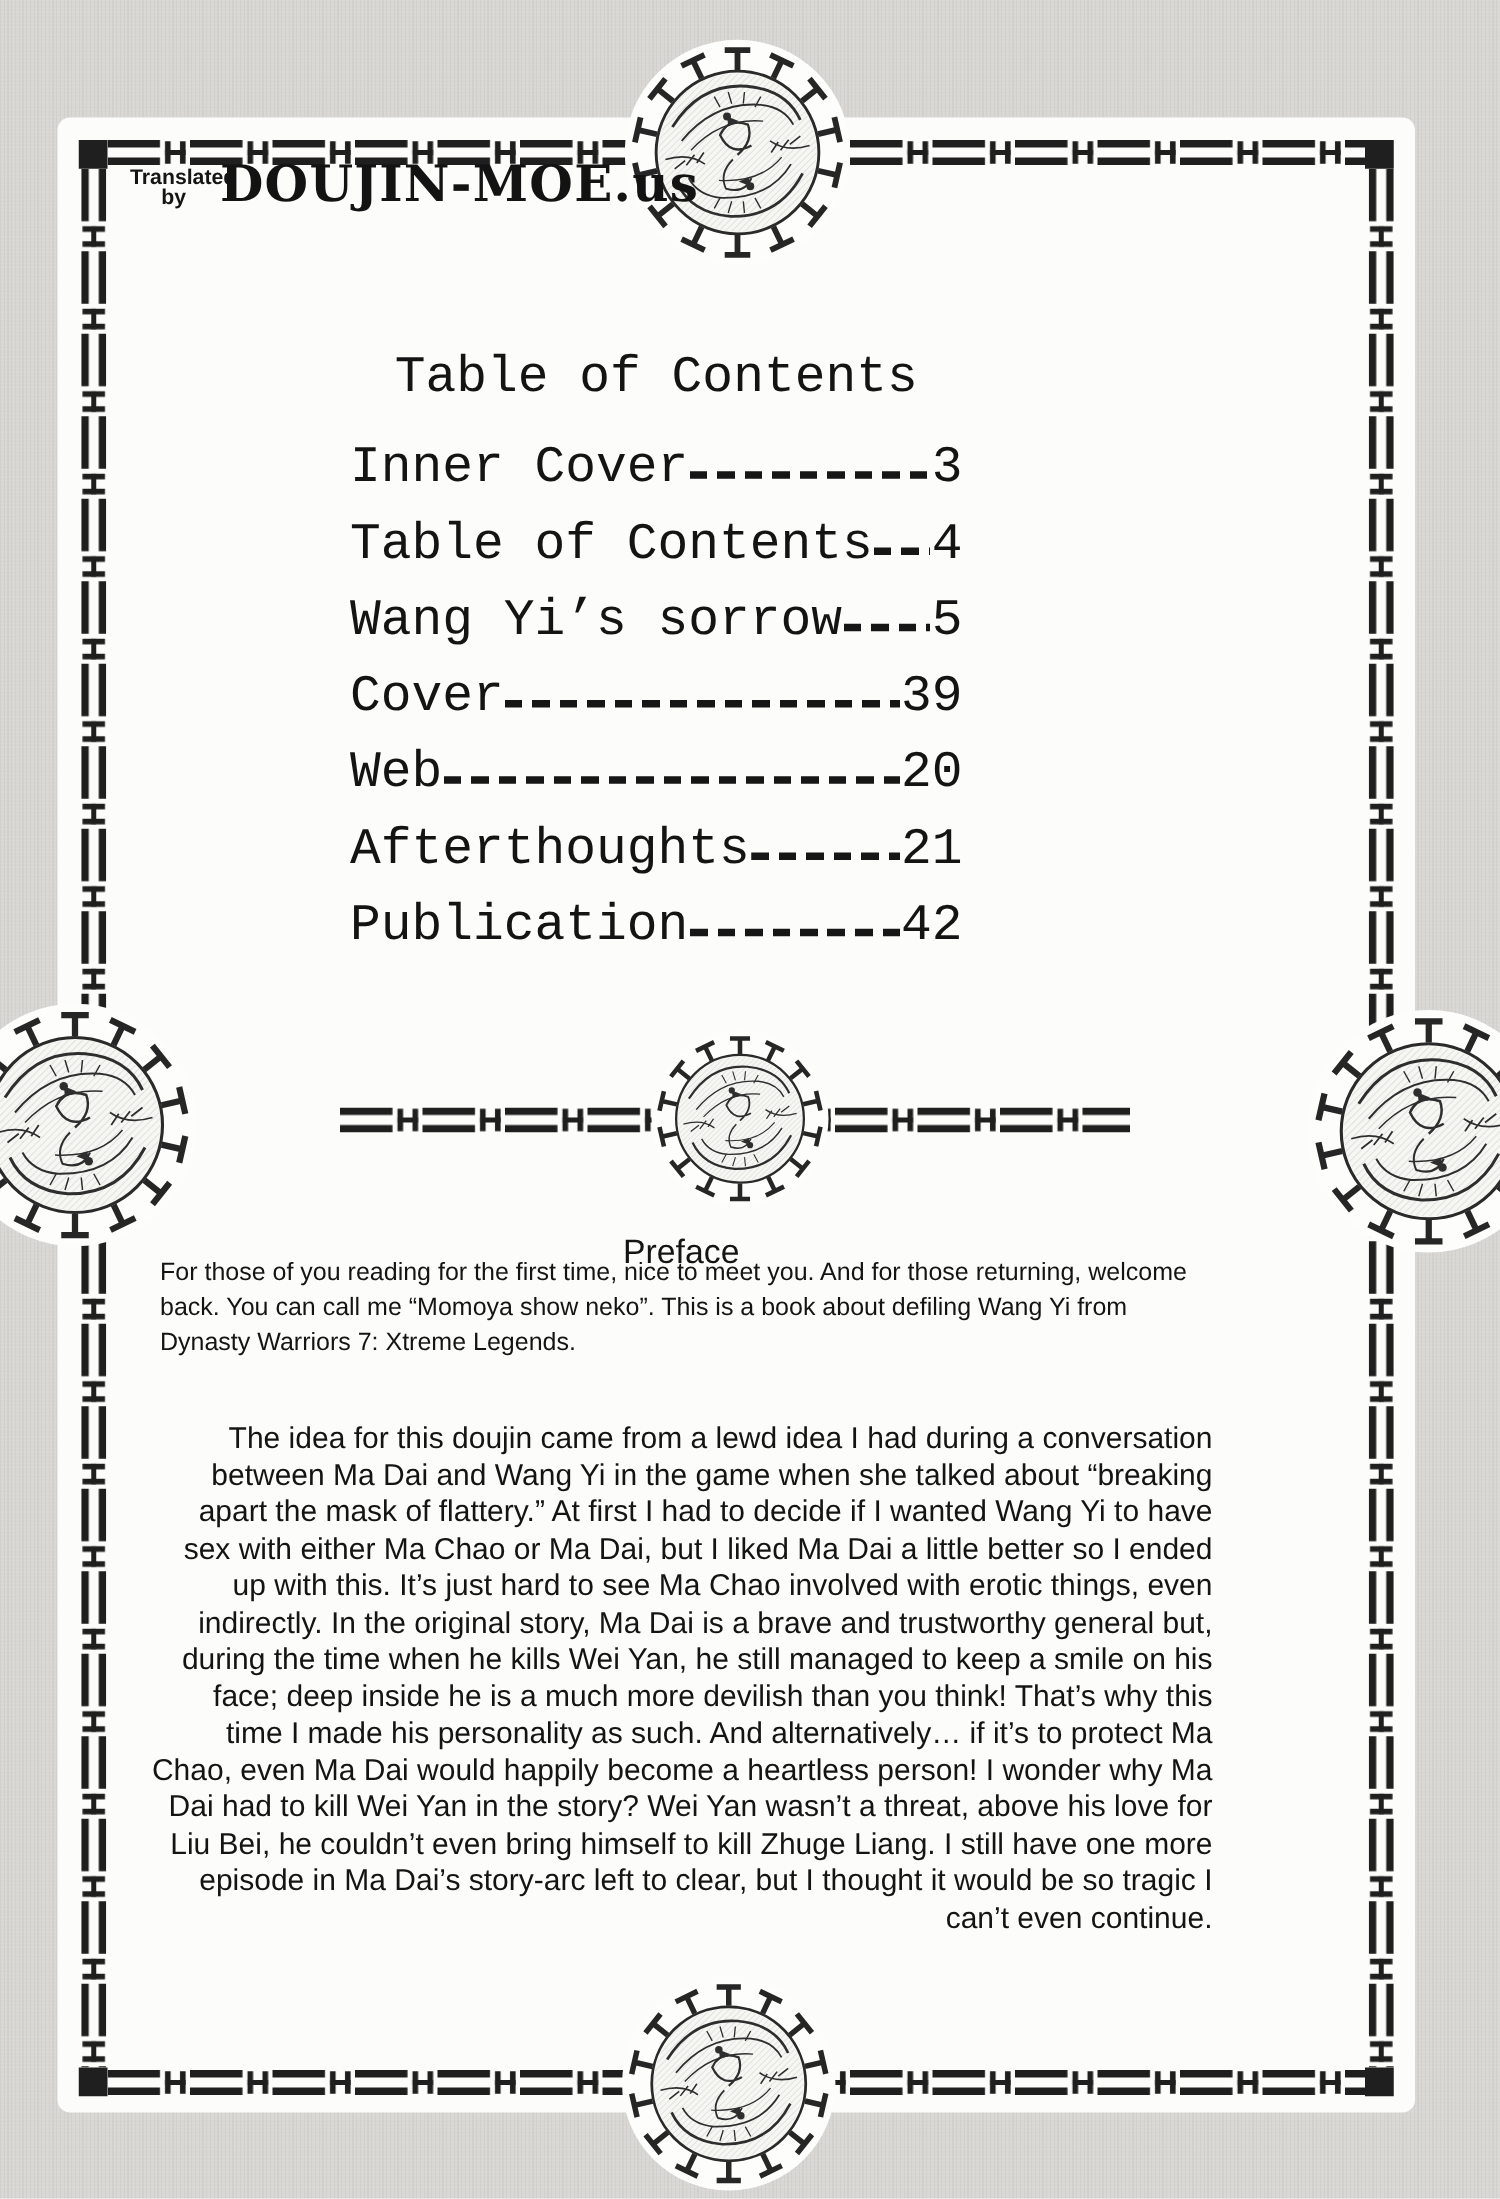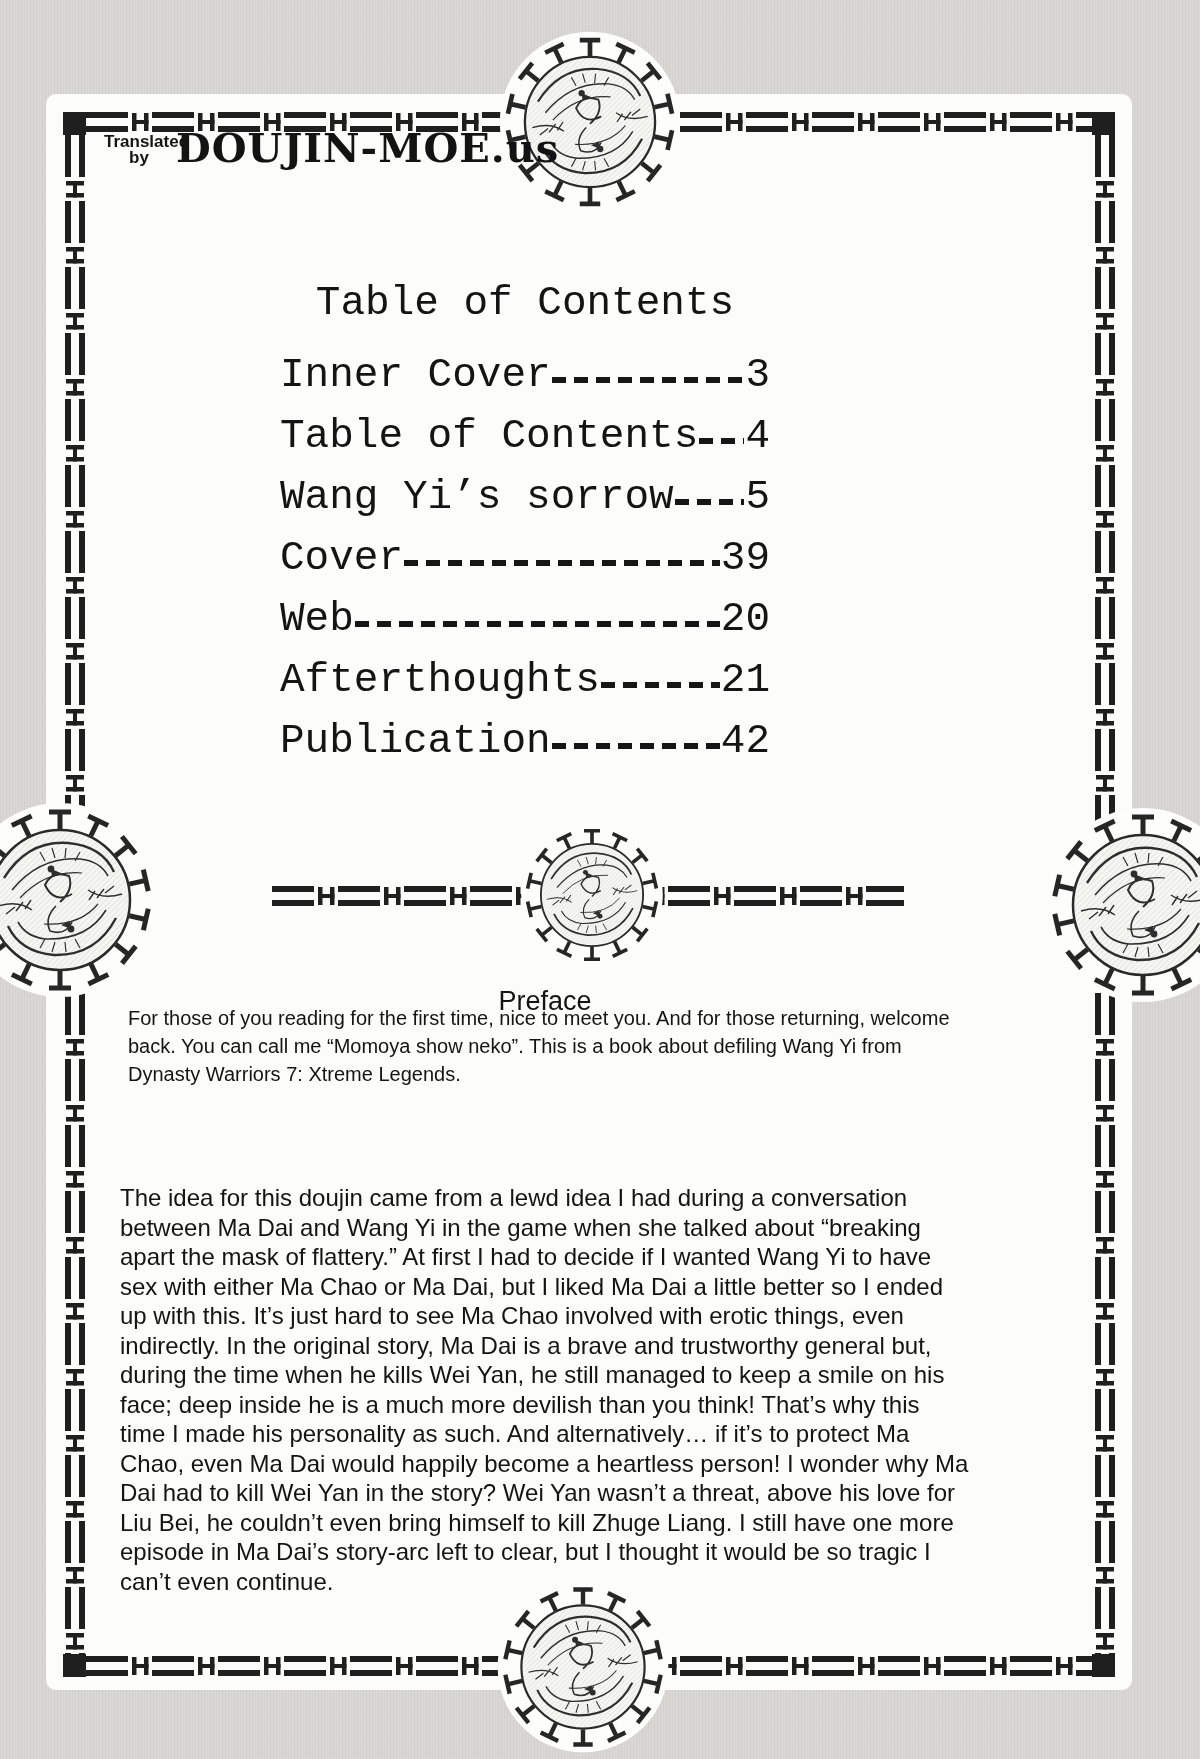--- a/index.html
+++ b/index.html
@@ -45,21 +45,21 @@
   .preface-title{
     position:absolute;left:115px;top:986px;width:860px;
     font-size:27px;text-align:center;color:#141414;
   }
   .preface-intro{
     position:absolute;left:128px;top:1004px;width:834px;
     font-size:20px;line-height:28px;text-align:left;color:#141414;
   }
   .preface-body{
     position:absolute;left:120px;top:1136px;width:850px;
-    font-size:24px;line-height:29.5px;text-align:left;color:#141414;margin-top:47px;
+    font-size:24px;line-height:29.5px;text-align:right;color:#141414;
   }
   svg.deco{position:absolute;display:block;}
 </style>
 </head>
 <body>
 
 <div id="root">
 
   <svg width="0" height="0" style="position:absolute" aria-hidden="true">
     <defs>

